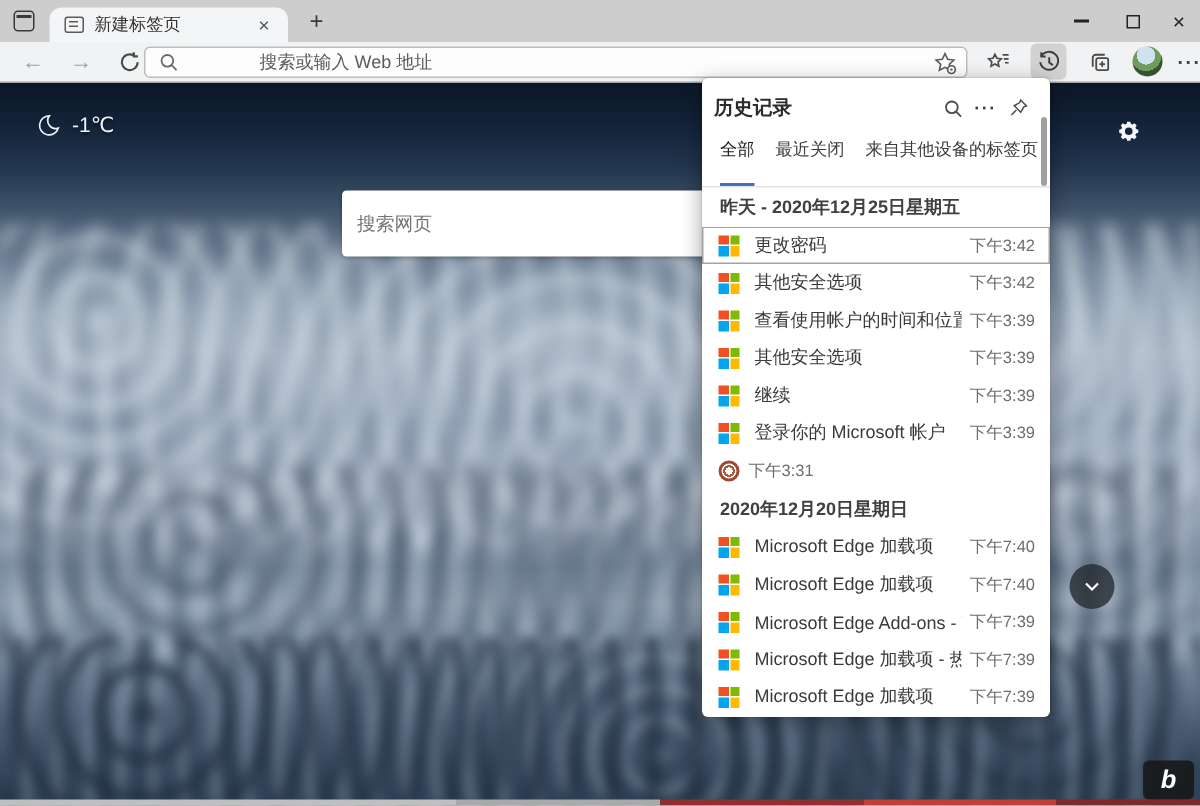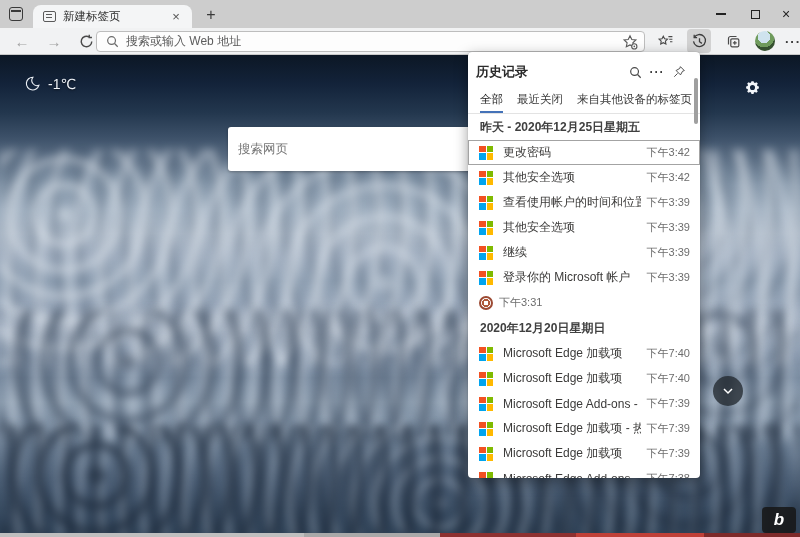--- a/index.html
+++ b/index.html
@@ -31,21 +31,21 @@
 
   
   .toolbar { position:absolute; left:0; top:28px; width:800px; height:27px; background:#f1f2f3;
     border-bottom:1px solid #c9c9c9; }
   .nav-btn { position:absolute; top:0; height:26px; width:26px; display:flex; align-items:center;
     justify-content:center; font-size:15px; }
   .nav-back { left:9px; color:#a2a2a2; }
   .nav-fwd { left:41px; color:#a2a2a2; }
   .nav-refresh { left:73px; }
   .addressbar { position:absolute; left:96px; top:3px; width:549px; height:21px; background:#fdfdfd;
-    border:1px solid #bdbdbd; border-radius:4px; display:flex; align-items:center; padding:0 6px 0 9px; }
+    border:1px solid #bdbdbd; border-radius:4px; display:flex; align-items:center; padding:0 6px 0 9px;gap:47px; }
   .addr-text { font-size:12px; color:#5c5c5c; margin-left:7px; flex:1; }
   .tool-ico { position:absolute; top:1px; width:24px; height:24px; display:flex; align-items:center; justify-content:center; border-radius:4px; }
   .ico-favhub { left:653px; }
   .ico-history { left:687px; background:#d2d2d2; }
   .ico-collections { left:721px; }
   .ico-avatar { left:753px; }
   .avatar { width:20px; height:20px; border-radius:50%;
     background:radial-gradient(circle at 45% 30%, #cfe3ee 0 34%, #6f9b5c 34% 58%, #35512f 58% 80%, #27391f 80%); }
   .ico-more { left:781px; font-size:13px; font-weight:bold; color:#3a3a3a; letter-spacing:1px; }
 
@@ -91,21 +91,21 @@
 
   
   .history-panel { position:absolute; left:468px; top:52px; width:232px; height:426px; background:#fff;
     border-radius:4px; box-shadow:0 4px 14px rgba(0,0,0,.38),0 0 1px rgba(0,0,0,.35); z-index:100; overflow:hidden; }
   .hp-header { display:flex; align-items:center; padding:9px 10px 0 8px; }
   .hp-title { font-size:13px; font-weight:bold; color:#2b2b2b; flex:1; }
   .hp-ico { width:22px; height:22px; display:flex; align-items:center; justify-content:center; border-radius:3px; }
   .hp-more-glyph { font-size:12px; font-weight:bold; color:#3a3a3a; letter-spacing:1px; }
   .hp-tabs { display:flex; gap:14px; padding:9px 12px 0; border-bottom:1px solid #e3e3e3; }
   .htab { font-size:11.5px; color:#3c3c3c; padding-bottom:6px; white-space:nowrap; }
-  .htab.active { border-bottom:2px solid var(--accent,#4472b8); padding-bottom:4px; color:#1b1b1b; }
+  .htab.active { border-bottom:2px solid var(--accent,#4472b8); padding-bottom:15px; color:#1b1b1b; }
   .hp-list { position:relative; }
   .hgroup { height:26px; display:flex; align-items:center; padding:0 12px; font-size:12px; font-weight:bold; color:#404040; }
   .hitem { height:25px; display:flex; align-items:center; padding:0 10px 0 11px; }
   .hitem.selected { box-shadow:inset 0 0 0 1px #a3a3a3; }
   .fava { width:14px; height:14px; flex:0 0 auto; }
   .mslogo { display:grid; grid-template-columns:6.5px 6.5px; grid-template-rows:6.5px 6.5px; gap:1px; }
   .mslogo i { display:block; }
   .ruancan { border-radius:50%; border:2px solid #9c4a33; background:
     radial-gradient(circle at 50% 50%, #fff 0 35%, #b05a3a 35% 55%, #fff 55%); }
   .hlabel { flex:1; margin-left:10px; font-size:12px; color:#3b3a39; white-space:nowrap; overflow:hidden; }

